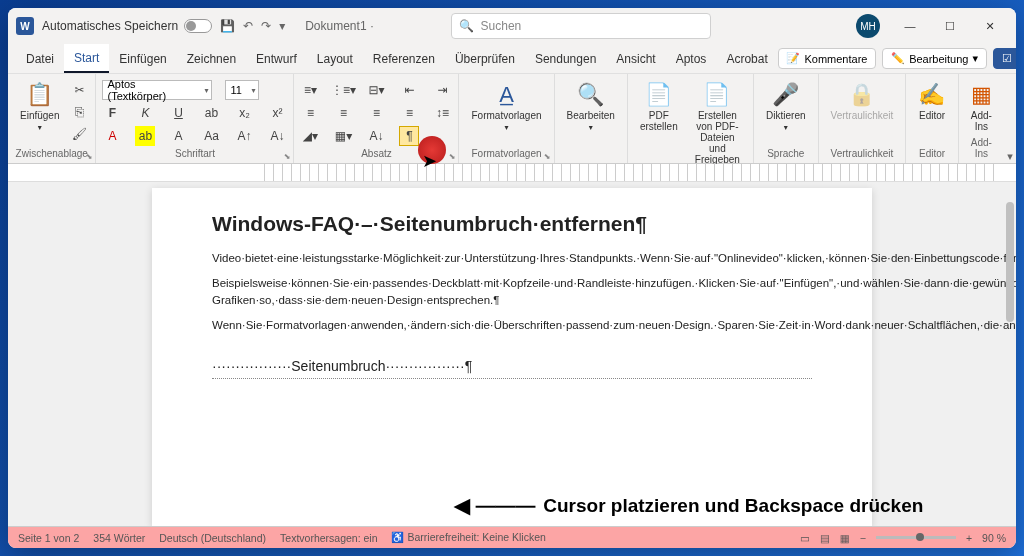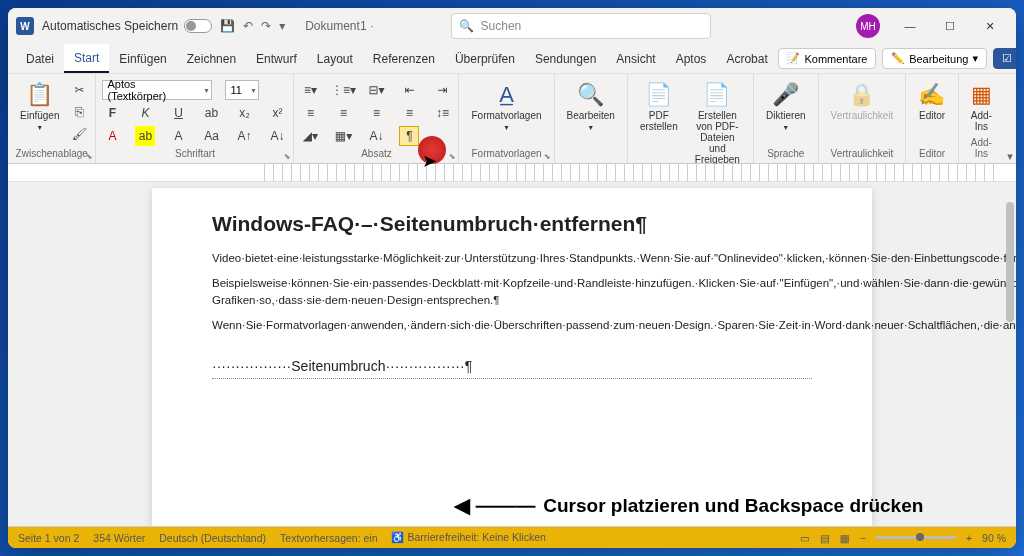--- a/index.html
+++ b/index.html
@@ -8,21 +8,21 @@
 .titlebar{height:36px;background:#f3f2f1;display:flex;align-items:center;padding:0 8px;gap:8px;font-size:12px;color:#333}
 .titlebar .word-icon{width:18px;height:18px;background:#2b579a;border-radius:3px;display:flex;align-items:center;justify-content:center;color:#fff;font-size:10px;font-weight:bold}
 .autosave{display:flex;align-items:center;gap:6px}
 .toggle{width:28px;height:14px;background:#fff;border:1px solid #999;border-radius:7px;position:relative}
 .toggle::after{content:'';position:absolute;width:10px;height:10px;background:#999;border-radius:50%;top:1px;left:1px}
 .qat{display:flex;gap:8px;color:#666}
 .qat span{cursor:pointer}
 .doctitle{margin-left:12px;color:#666}
 .search{flex:1;max-width:260px;margin:0 auto;height:26px;background:#fff;border:1px solid #d0d0d0;border-radius:4px;display:flex;align-items:center;padding:0 8px;color:#888;font-size:12px;gap:6px}
 .winbtns{margin-left:auto;display:flex;align-items:center;gap:4px}
-.avatar{width:24px;height:24px;background:#a21caf;border-radius:50%;color:#fff;font-size:10px;display:flex;align-items:center;justify-content:center;margin-right:8px}
+.avatar{width:24px;height:24px;background:#0c4a6e;border-radius:50%;color:#fff;font-size:10px;display:flex;align-items:center;justify-content:center;margin-right:8px}
 .winbtn{width:36px;height:28px;display:flex;align-items:center;justify-content:center;color:#333;font-size:11px}
 .tabs{height:30px;background:#f3f2f1;display:flex;align-items:center;padding:0 8px;font-size:12px;border-bottom:1px solid #e0e0e0}
 .tab{padding:0 10px;height:100%;display:flex;align-items:center;cursor:pointer;color:#333}
 .tab.active{background:#fff;border-bottom:2px solid #0f172a;color:#2b579a}
 .tabs-right{margin-left:auto;display:flex;gap:6px;align-items:center}
 .rbtn{padding:3px 8px;border:1px solid #ccc;border-radius:4px;font-size:11px;background:#fff;display:flex;align-items:center;gap:4px}
 .rbtn.share{background:#2b579a;color:#fff;border-color:#2b579a}
 .ribbon{height:90px;background:#f3f2f1;display:flex;border-bottom:1px solid #ccc;font-size:11px}
 .group{border-right:1px solid #ddd;padding:2px 6px;display:flex;flex-direction:column;position:relative}
 .group-label{font-size:10px;color:#666;text-align:center;padding:2px 0;margin-top:auto}
@@ -41,21 +41,21 @@
 .doc-area{flex:1;background:#f0f0f0;overflow:hidden;position:relative;display:flex;justify-content:center}
 .page{background:#fff;width:720px;margin-top:6px;padding:20px 60px;box-shadow:0 2px 8px rgba(0,0,0,.15);font-size:11.5px;line-height:1.5;color:#222;position:relative}
 .page h1{font-size:21px;font-weight:bold;margin-bottom:10px}
 .page p{margin-bottom:8px;text-align:left}
 .pagebreak{font-size:14px;border-bottom:1px dotted #888;padding-bottom:1px;margin-top:21px}
 .annotation{position:absolute;top:308px;left:440px;font-size:19px;font-weight:bold;color:#000;display:flex;align-items:center;gap:8px;z-index:10}
 .arrow{font-size:28px}
 .cursor-marker{position:absolute;top:136px;left:418px;width:28px;height:28px;background:radial-gradient(circle,#e53935,#b71c1c);border-radius:50%;z-index:20}
 .cursor-ptr{position:absolute;top:150px;left:422px;z-index:21;font-size:18px;color:#000}
 .scrollbar{position:absolute;right:2px;top:20px;width:8px;height:120px;background:#c0c0c0;border-radius:4px}
-.statusbar{height:22px;background:#eab308;border-top:1px solid #ccc;display:flex;align-items:center;padding:0 10px;font-size:10.5px;color:#555;gap:14px}
+.statusbar{height:22px;background:#fca5a5;border-top:1px solid #ccc;display:flex;align-items:center;padding:0 10px;font-size:10.5px;color:#555;gap:14px}
 .statusbar .right{margin-left:auto;display:flex;align-items:center;gap:10px}
 .zoom-slider{width:80px;height:3px;background:#bbb;position:relative}
 .zoom-slider::after{content:'';position:absolute;width:8px;height:8px;background:#666;border-radius:50%;top:-3px;left:50%}
 .launcher{position:absolute;bottom:2px;right:3px;font-size:8px;color:#888}
 </style>
 </head>
 <body>
 
 <div class="window">
 

